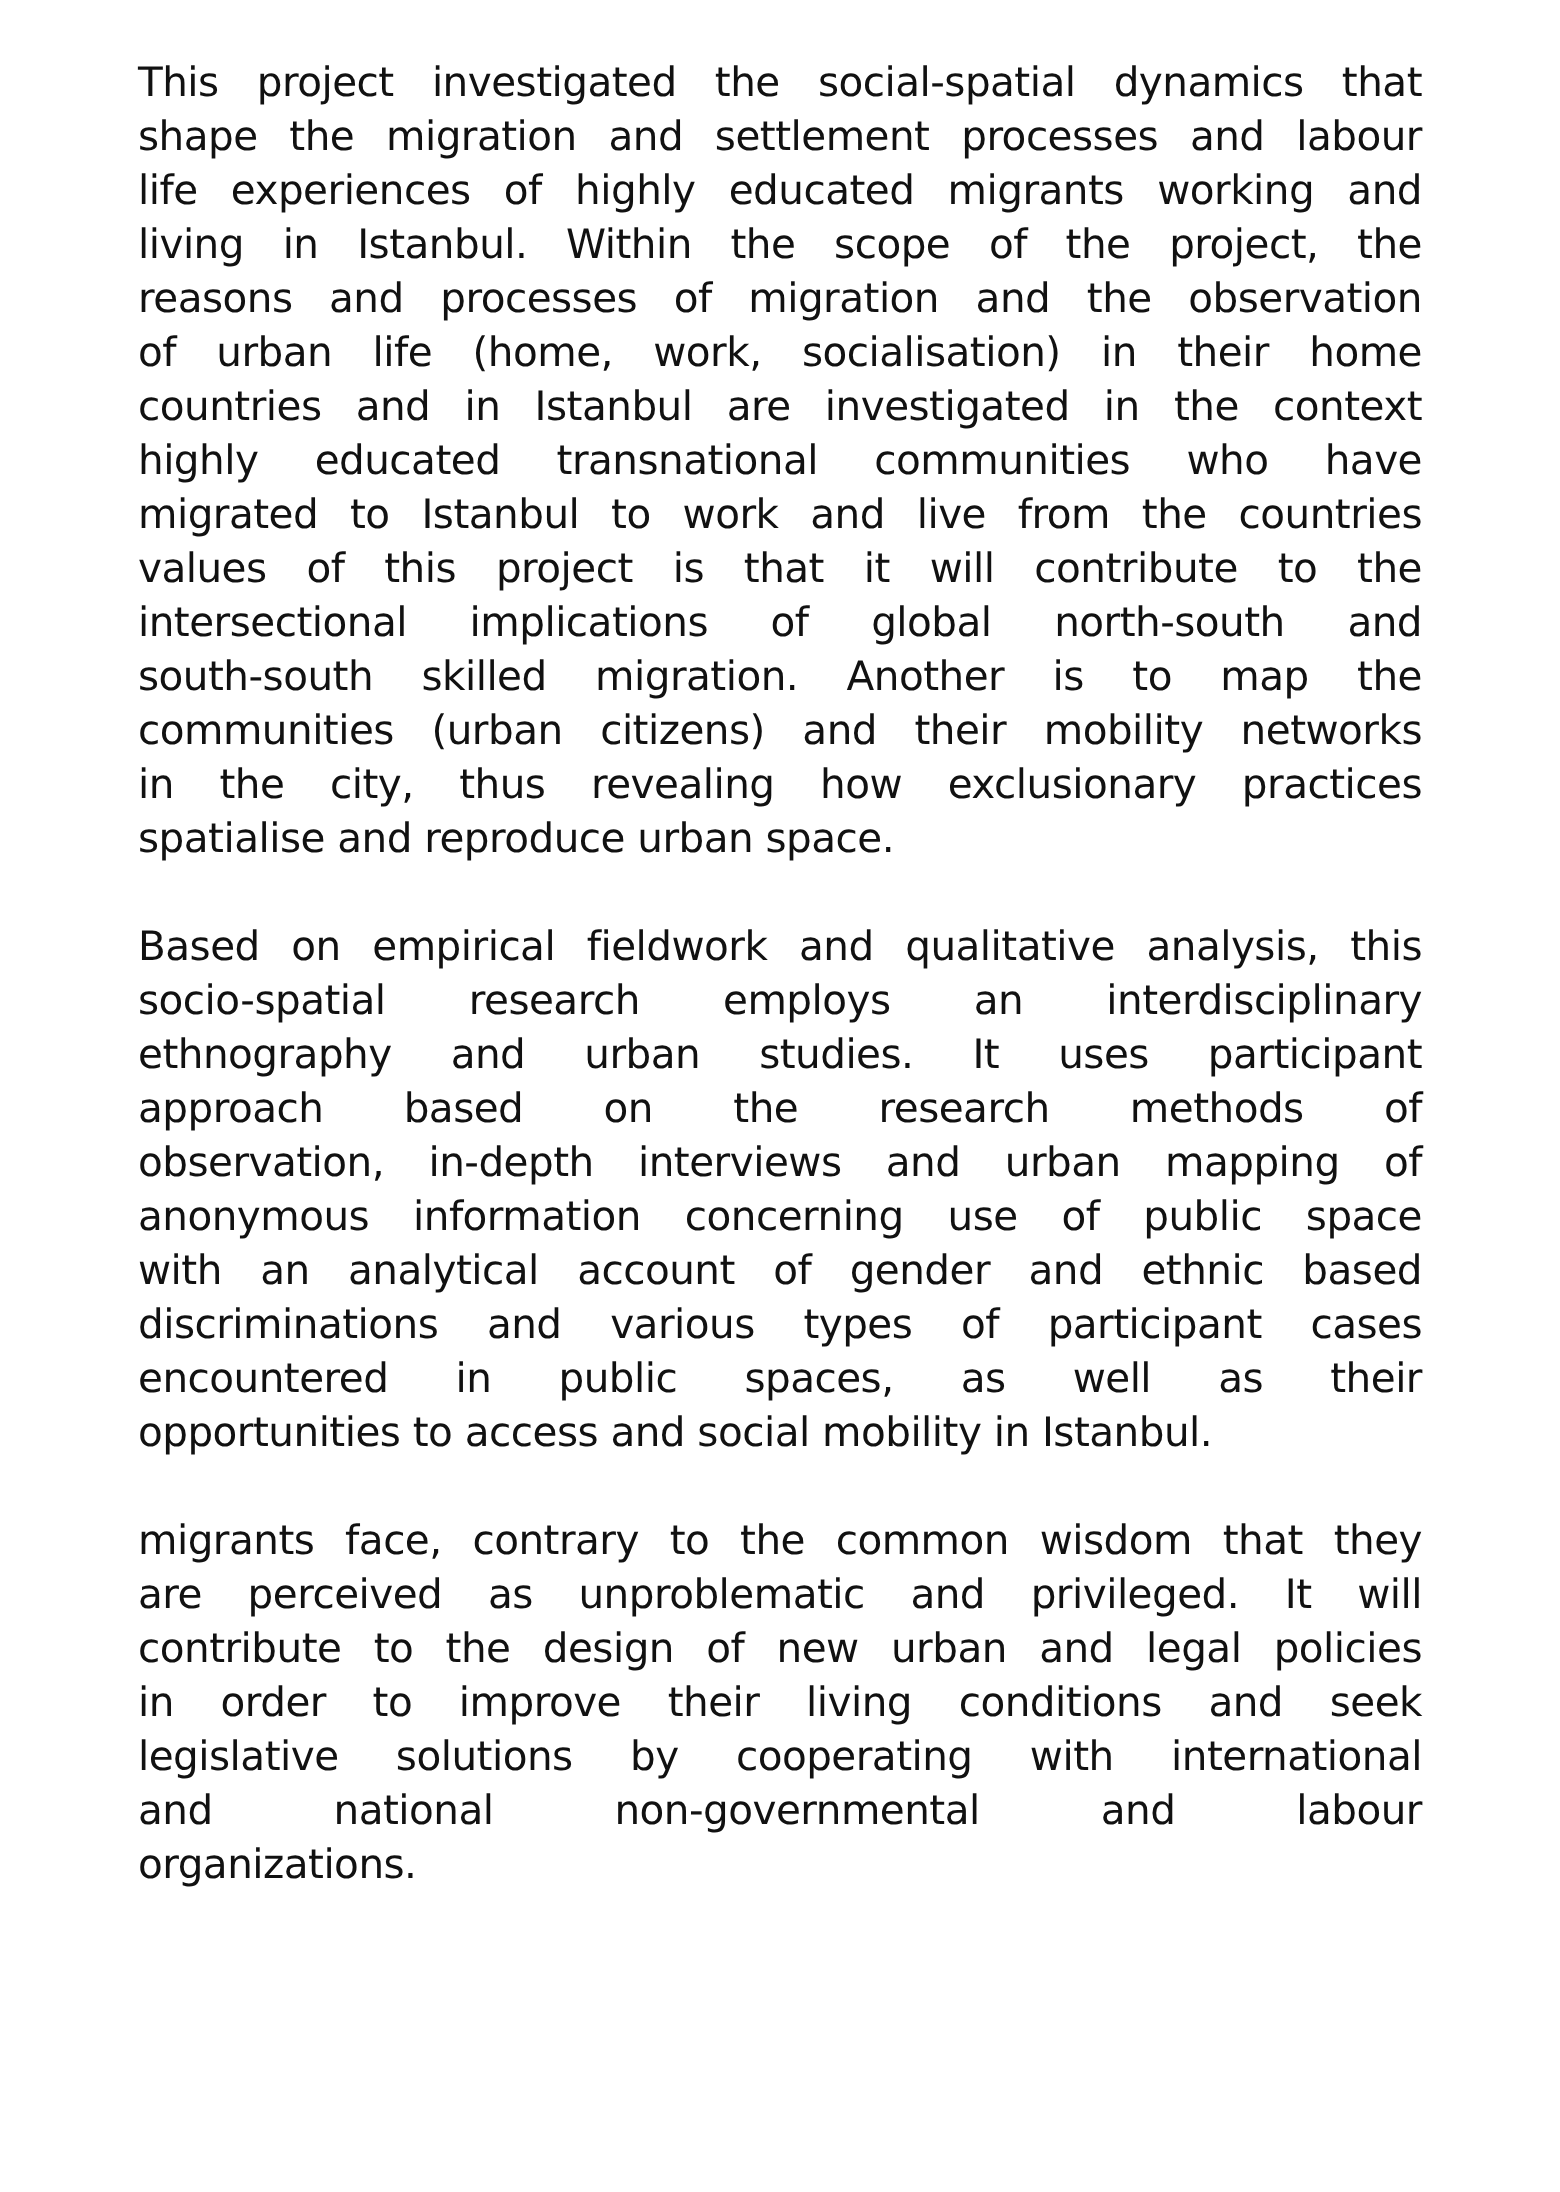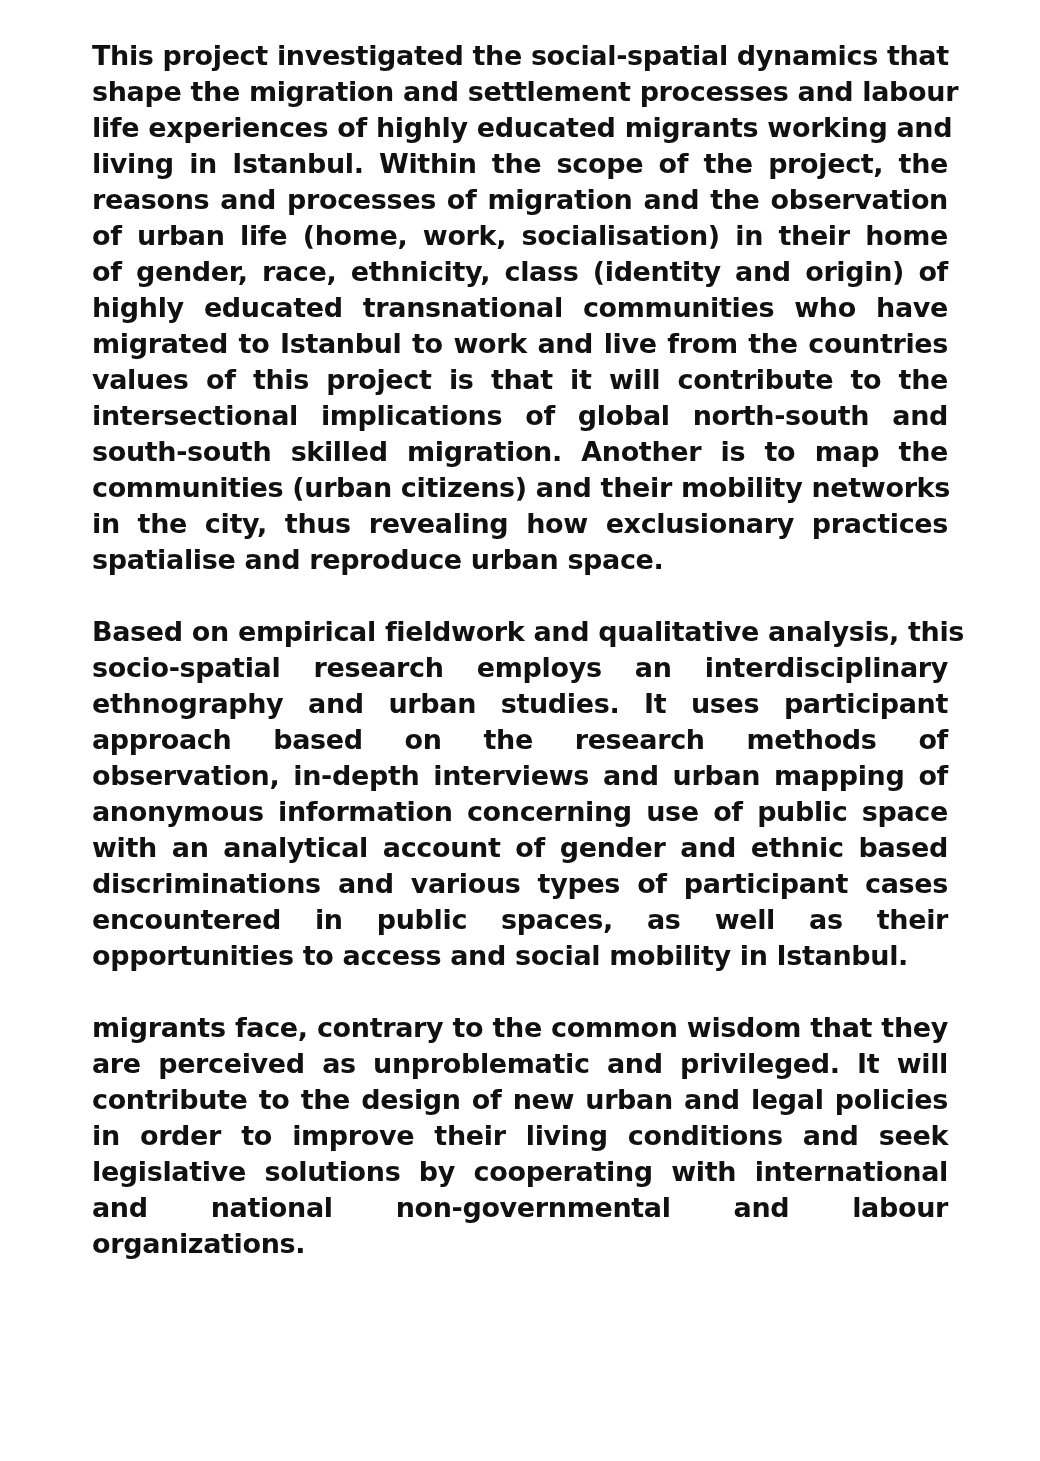--- a/index.html
+++ b/index.html
@@ -14,21 +14,21 @@
       overflow: hidden;
     }
     .page {
       position: absolute;
       left: 92px;
       top: 38px;
       width: 856px;
       color: #111111;
       font-family: "DejaVu Sans", sans-serif;
       font-size: 27px;
-      font-weight: 700;
+      font-weight: 400;
       letter-spacing: -0.35px;
     }
     .paragraph {
       margin: 0 0 36px 0;
     }
     .line {
       display: block;
       height: 36px;
       line-height: 36px;
       white-space: nowrap;
@@ -45,21 +45,21 @@
 
 <div class="page">
 
   <p class="paragraph">
     <span class="line">This project investigated the social-spatial dynamics that</span>
     <span class="line">shape the migration and settlement processes and labour</span>
     <span class="line">life experiences of highly educated migrants working and</span>
     <span class="line">living in Istanbul. Within the scope of the project, the</span>
     <span class="line">reasons and processes of migration and the observation</span>
     <span class="line">of urban life (home, work, socialisation) in their home</span>
-    <span class="line">of gender, race, ethnicity, class (identity and origin) of</span>
+    <span class="line">countries and in Istanbul are investigated in the context</span>
     <span class="line">highly educated transnational communities who have</span>
     <span class="line">migrated to Istanbul to work and live from the countries</span>
     <span class="line">values of this project is that it will contribute to the</span>
     <span class="line">intersectional implications of global north-south and</span>
     <span class="line">south-south skilled migration. Another is to map the</span>
     <span class="line">communities (urban citizens) and their mobility networks</span>
     <span class="line">in the city, thus revealing how exclusionary practices</span>
     <span class="line last">spatialise and reproduce urban space.</span>
   </p>
 

